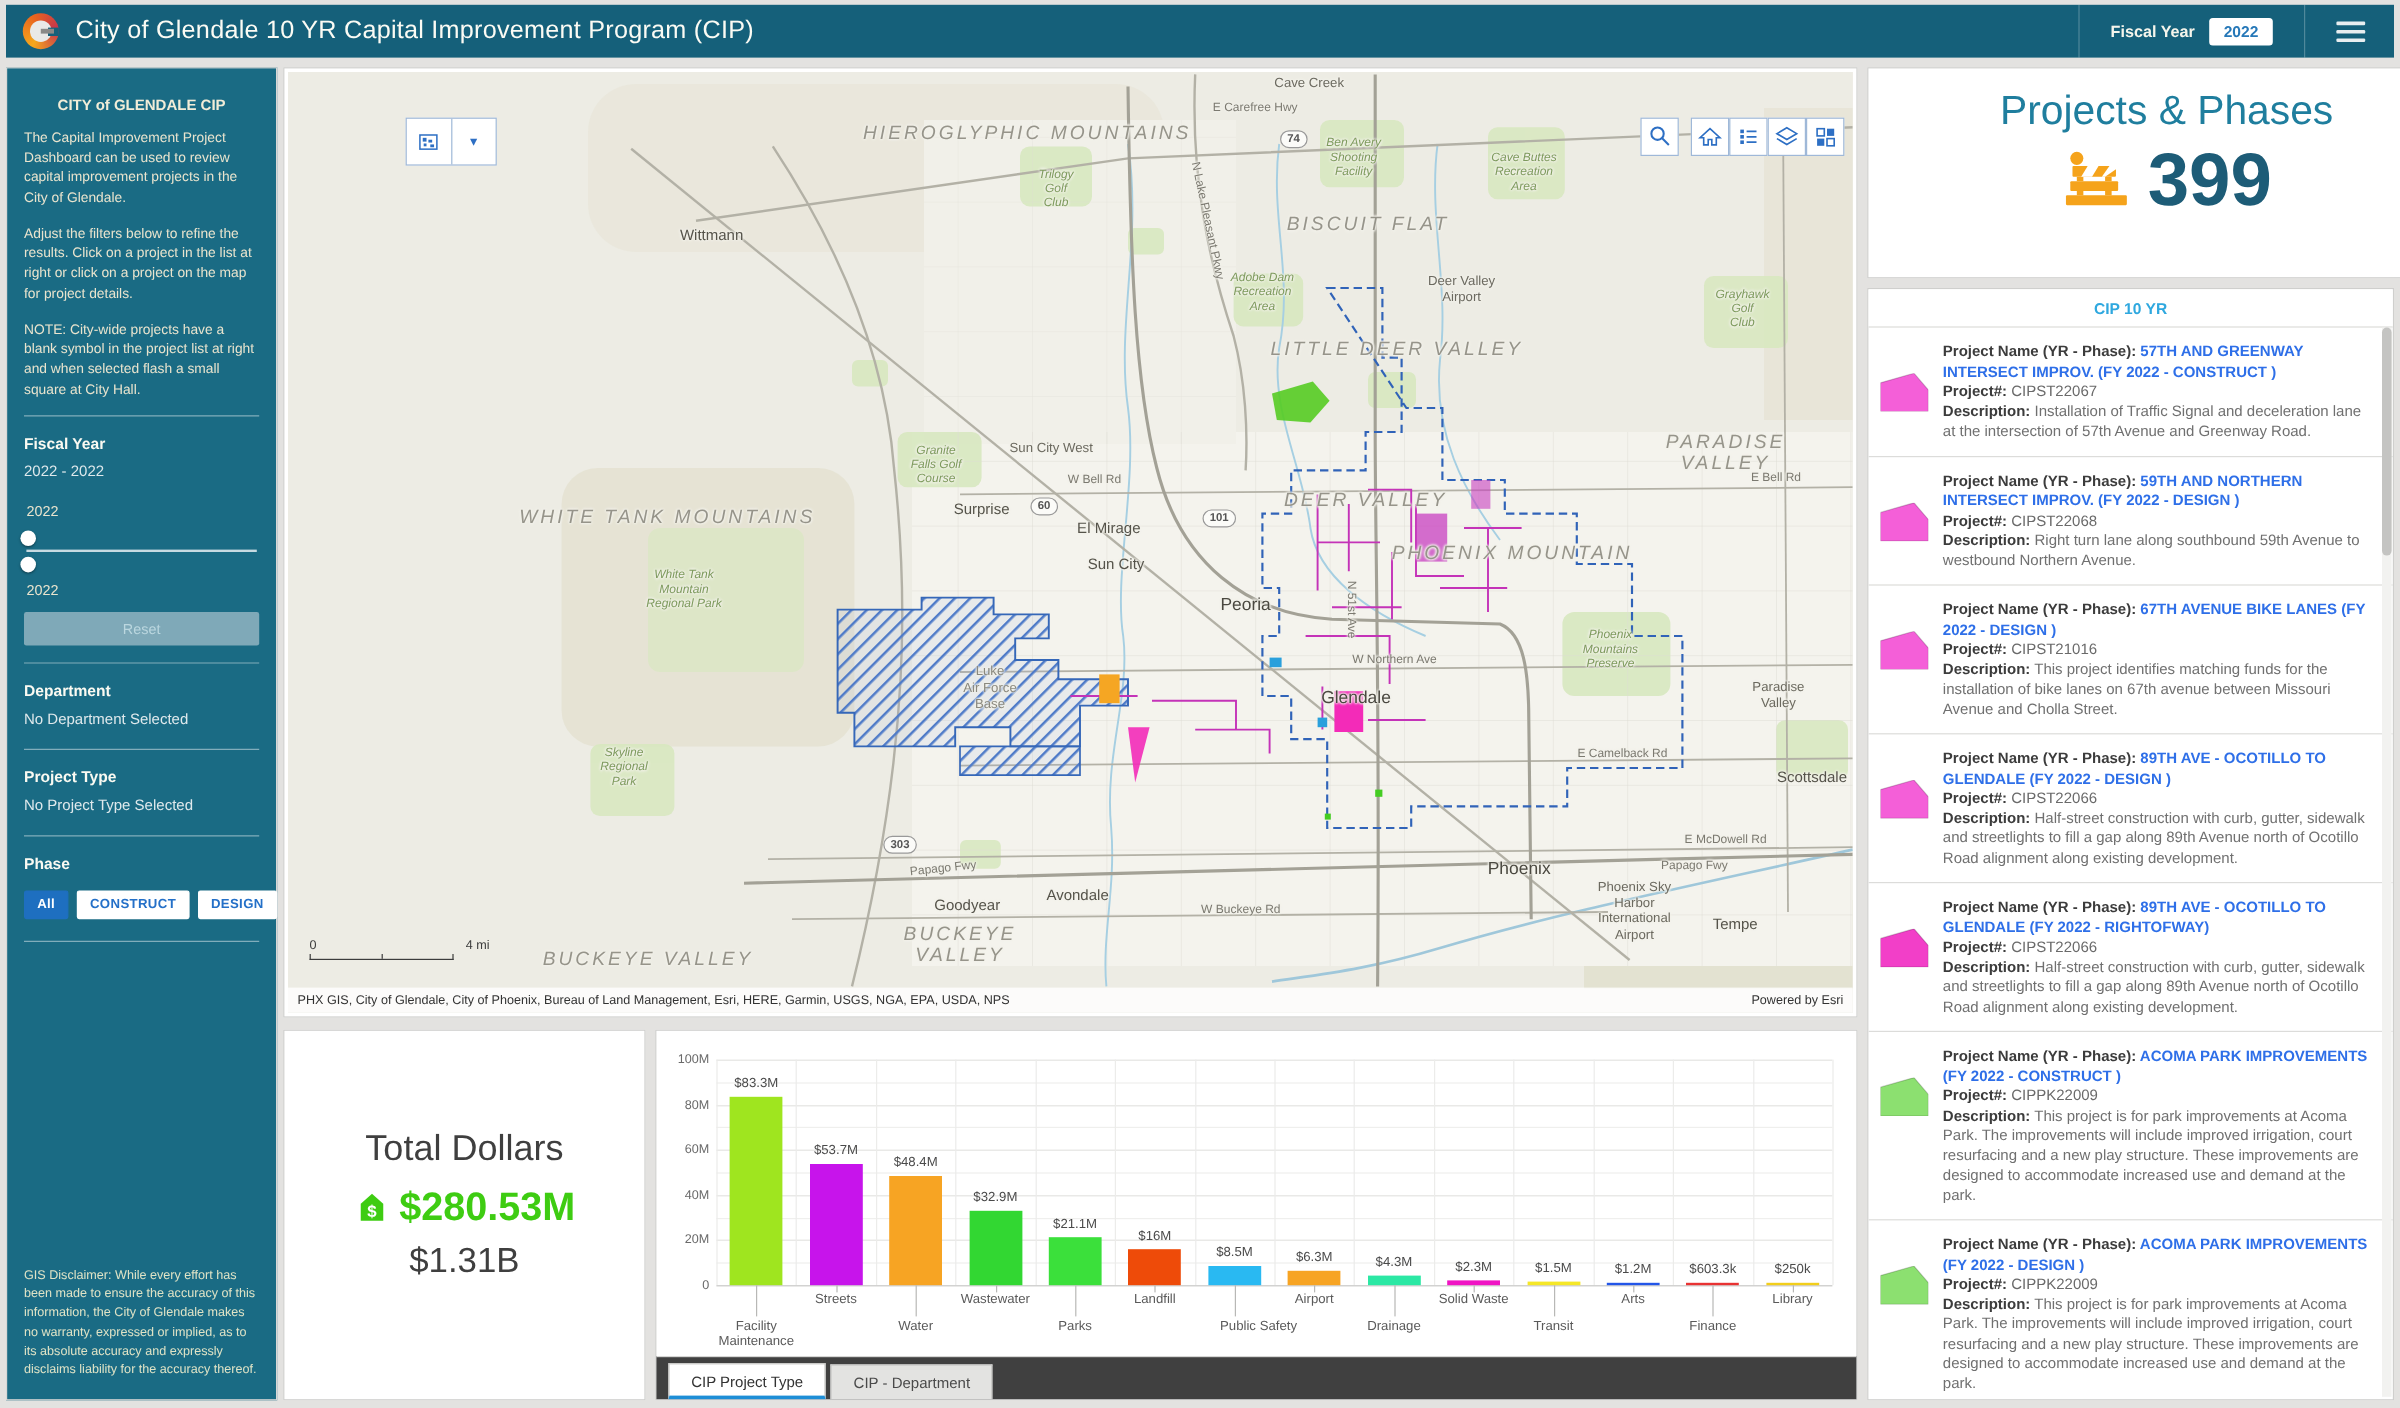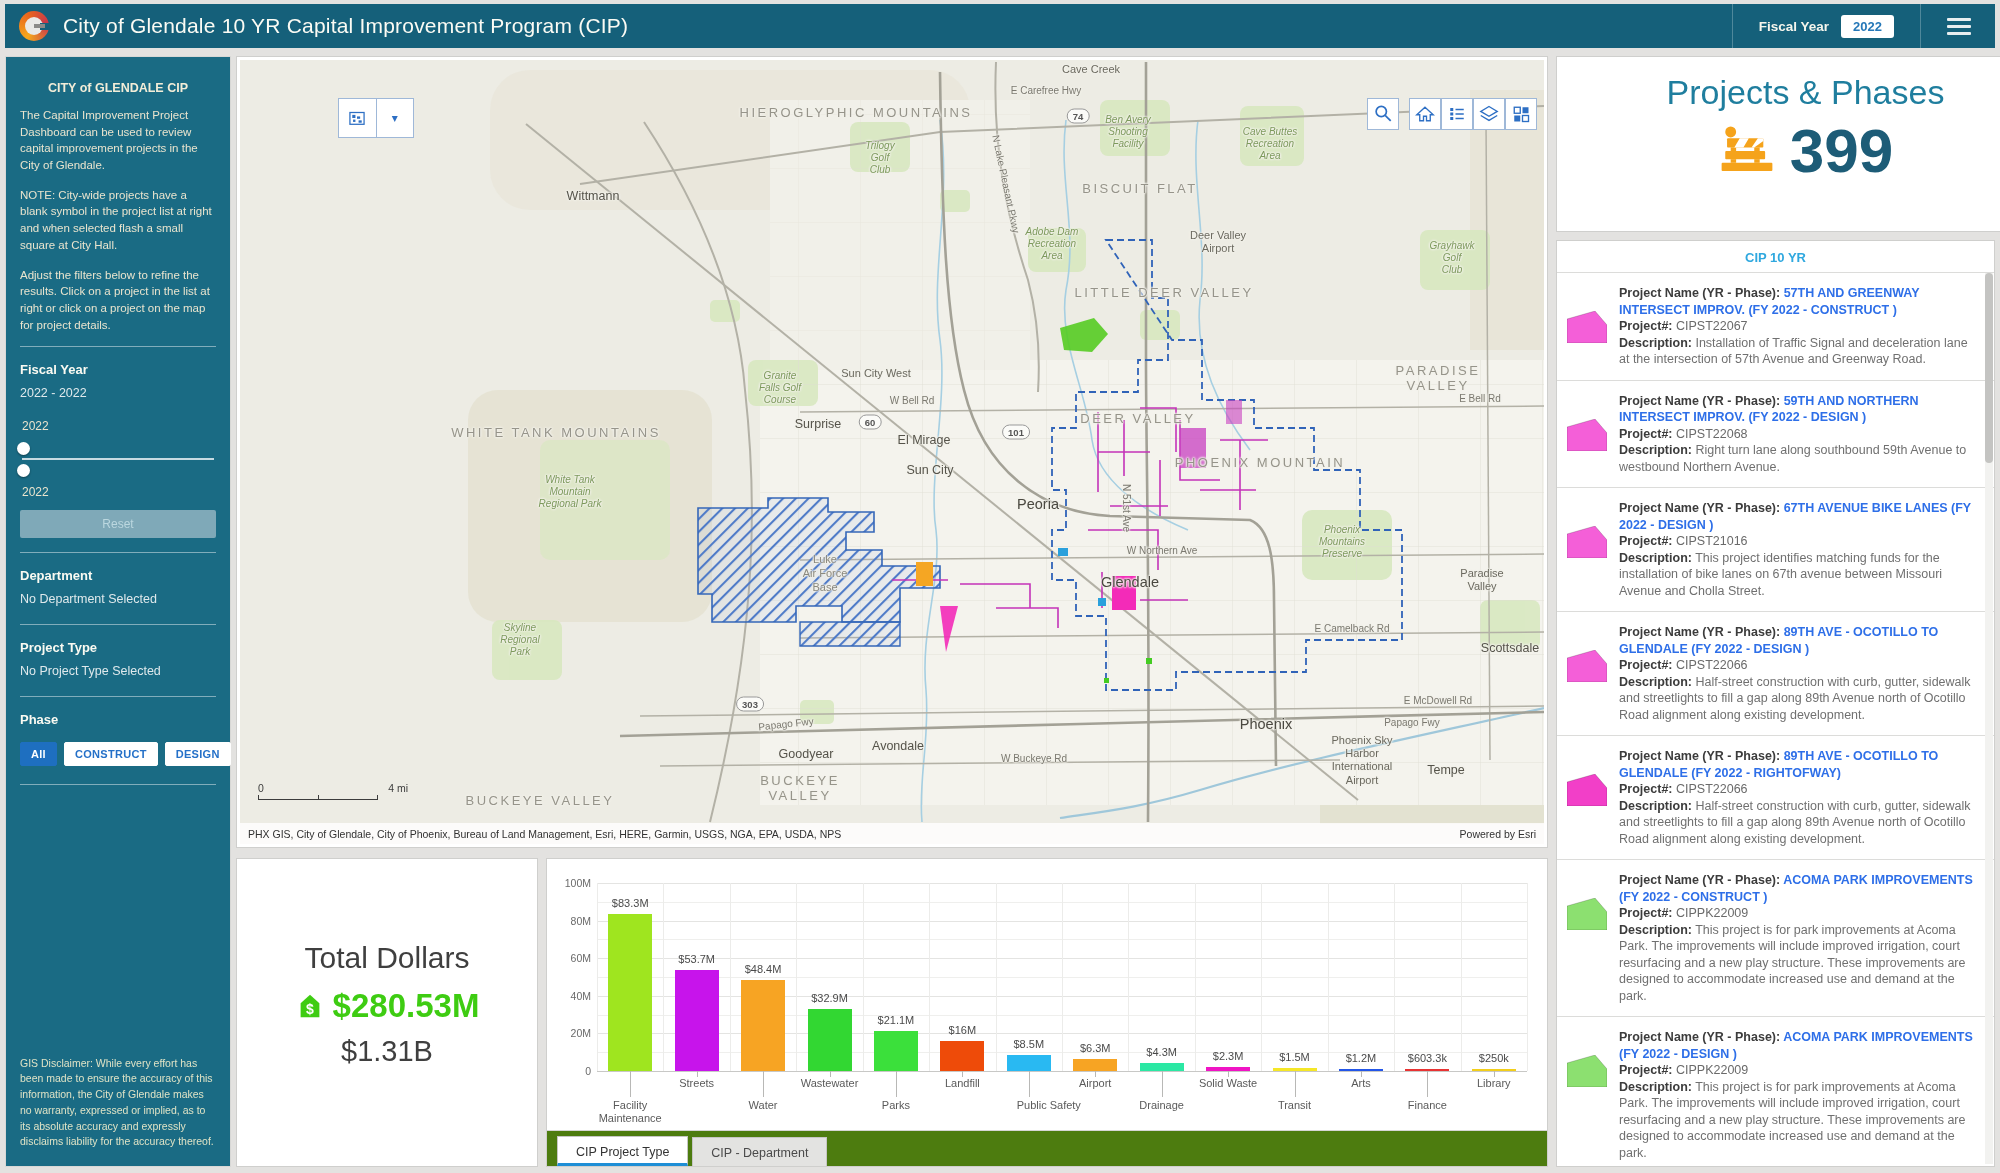--- a/index.html
+++ b/index.html
@@ -43,21 +43,21 @@
 
   
   #map-card { left:236px; top:56px; width:1312px; height:792px; }
   #map-area { position:absolute; inset:3px; overflow:hidden; background:#EDECE4; }
   #map-svg { position:absolute; left:0; top:0; }
   .ml { position:absolute; transform:translate(-50%,-50%); white-space:pre-line; text-align:center; pointer-events:none;
         text-shadow:1px 0 2px #F2F1EA,-1px 0 2px #F2F1EA,0 1px 2px #F2F1EA,0 -1px 2px #F2F1EA; }
   .ml.city { font-size:12.5px; color:#55534A; }
   .ml.city-lg { font-size:14.5px; color:#4A4840; }
   .ml.city-sm { font-size:11px; color:#6B695F; line-height:1.2; }
-  .ml.region { font-size:13px; color:#96948A; letter-spacing:2.5px; }
+  .ml.region { font-size:16px; font-style:italic; color:#96948A; letter-spacing:2.5px; }
   .ml.park { font-size:10px; font-style:italic; color:#7D9A5C; line-height:1.2; }
   .ml.road { font-size:10px; color:#7B7970; }
   .ml.base { font-size:11px; color:#8A887E; line-height:1.25; }
   .ml.shield { font-size:9.5px; font-weight:bold; color:#555; background:#FBFBF8; border:1px solid #999; border-radius:8px; padding:1px 5px; text-shadow:none; }
   .mapbtn { position:absolute; width:32px; height:32px; background:#fff; border:1px solid #9FB8D8; display:flex; align-items:center; justify-content:center; cursor:pointer; color:#2D6FC4; }
   .mapbtn svg { stroke:#2D6FC4; fill:none; }
   #basemap-btn { left:98px; top:38px; width:76px; height:40px; display:flex; padding:0; }
   #basemap-btn .half { flex:1; display:flex; align-items:center; justify-content:center; border-right:1px solid #9FB8D8; height:100%; }
   #basemap-btn .half:last-child { border-right:none; font-size:12px; color:#2D6FC4; }
   #scalebar { position:absolute; left:18px; bottom:44px; font-size:10.5px; color:#3C3C3C; width:150px; }
@@ -79,21 +79,21 @@
   #chart-plot { position:absolute; left:0; top:0; right:0; bottom:36px; }
   .hgrid { position:absolute; height:1px; background:#E4E4E2; }
   .hgrid.minor { background:#EFEFED; }
   .vgrid { position:absolute; width:1px; background:#ECECEA; }
   .axisline { position:absolute; height:1px; background:#C8C8C6; }
   .ytick { position:absolute; font-size:10.5px; color:#6A6A6A; text-align:right; width:40px; }
   .bar { position:absolute; }
   .blab { position:absolute; font-size:11px; color:#4A4A4A; text-align:center; }
   .tick { position:absolute; width:1px; background:#B8B8B6; }
   .xlab { position:absolute; font-size:11px; color:#5A5A5A; text-align:center; width:80px; line-height:1.15; }
-  #tab-bar { position:absolute; left:0; right:0; bottom:0; height:36px; background:#4d7c0f; border-top:1px solid #D6D6D4; display:flex; align-items:flex-end; padding-left:10px; }
+  #tab-bar { position:absolute; left:0; right:0; bottom:0; height:36px; background:#404040; border-top:1px solid #D6D6D4; display:flex; align-items:flex-end; padding-left:10px; }
   .tab { font-size:12.5px; padding:8px 18px 6px; border:1px solid #C6C6C4; border-bottom:none; background:#E3E3E1; color:#4A4A4A; cursor:pointer; margin-right:4px; }
   .tab.active { background:#fff; color:#333; border-bottom:3px solid #1E8ED6; padding-bottom:4px; }
 
   
   #right-top-card { left:1556px; top:56px; width:499px; height:176px; text-align:center; }
   #projects-title { font-size:34px; color:#1F7E9E; margin-top:16px; font-weight:500; }
   #count-row { display:flex; align-items:center; justify-content:center; gap:14px; margin-top:8px; }
   #projects-count { font-size:62px; font-weight:bold; color:#1D5C77; line-height:1; }
   #right-list-card { left:1556px; top:240px; width:439px; height:927px; overflow:hidden; }
   #list-header { text-align:center; font-size:13px; font-weight:bold; color:#2FA8DF; padding:9px 0 7px; background:#fff; }
@@ -126,22 +126,22 @@
         <span></span>
         <span></span>
       </button>
   </div>
 </div>
 
 <div id="sidebar">
   <div class="sb-inner">
     <div id="sb-title">CITY of GLENDALE CIP</div>
     <div class="sb-p">The Capital Improvement Project Dashboard can be used to review capital improvement projects in the City of Glendale.</div>
+    <div class="sb-p">Adjust the filters below to refine the results. Click on a project in the list at right or click on a project on the map for project details.</div>
     <div class="sb-p">NOTE: City-wide projects have a blank symbol in the project list at right and when selected flash a small square at City Hall.</div>
-    <div class="sb-p">Adjust the filters below to refine the results. Click on a project in the list at right or click on a project on the map for project details.</div>
     <div class="sb-div"></div>
     <div class="sb-h">Fiscal Year</div>
     <div class="sb-val">2022 - 2022</div>
     <div id="slider-wrap">
       <div id="slider-top-label">2022</div>
       <div id="slider-track"></div>
       <div class="slider-handle" id="handle-a"></div>
       <div class="slider-handle" id="handle-b"></div>
       <div id="slider-bottom-label">2022</div>
     </div>

